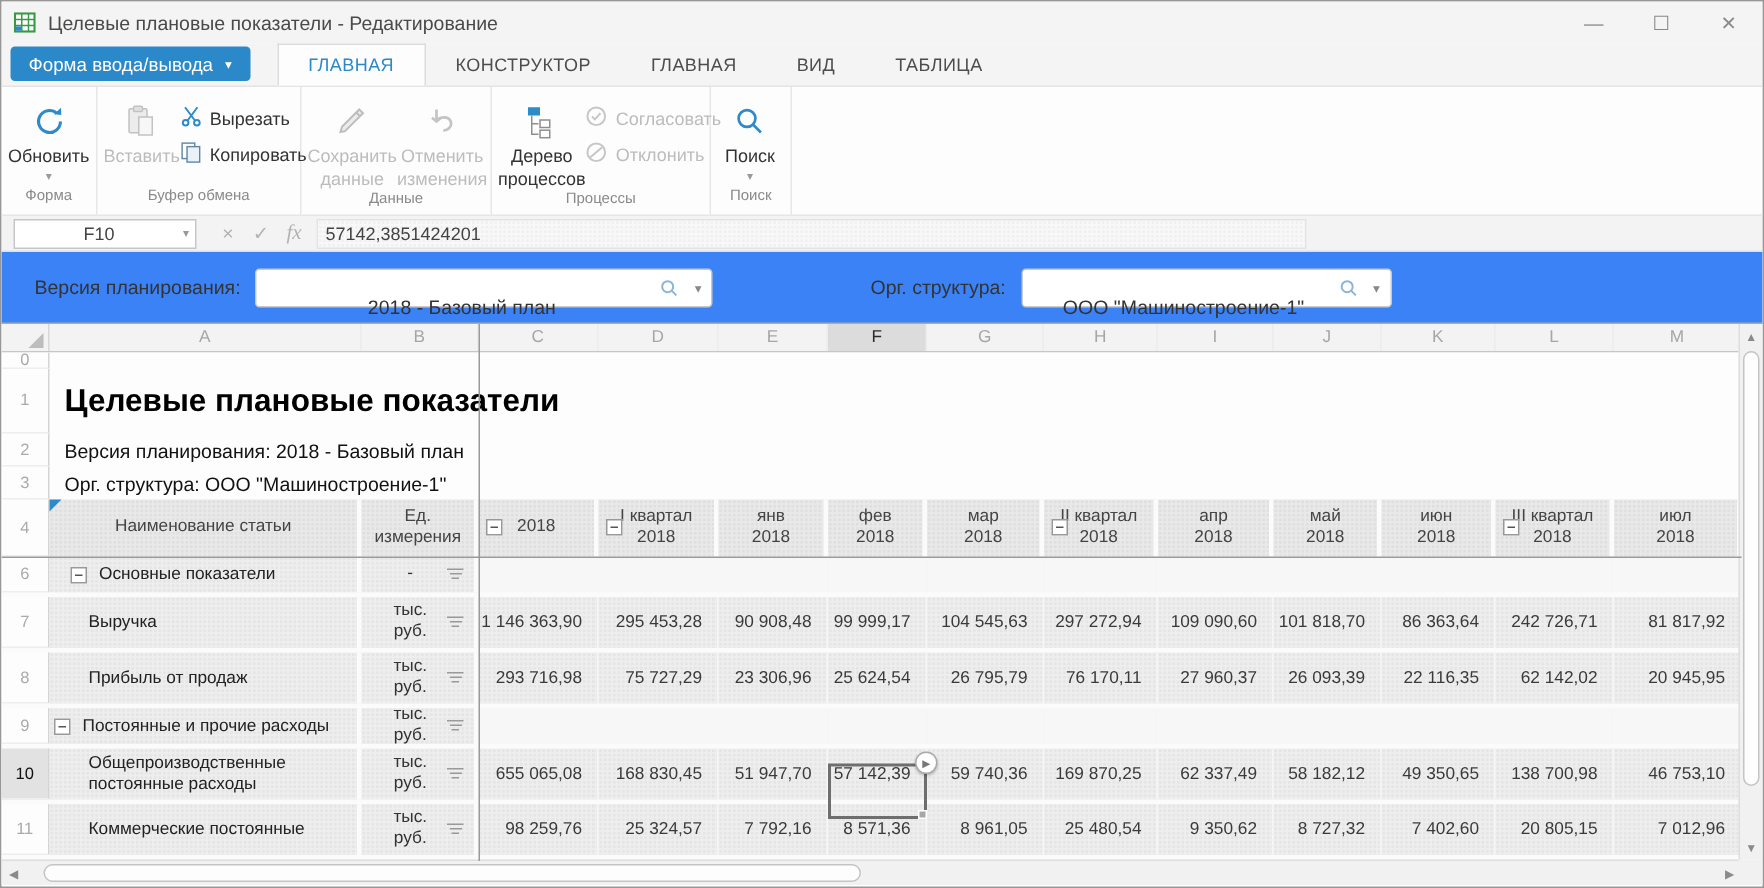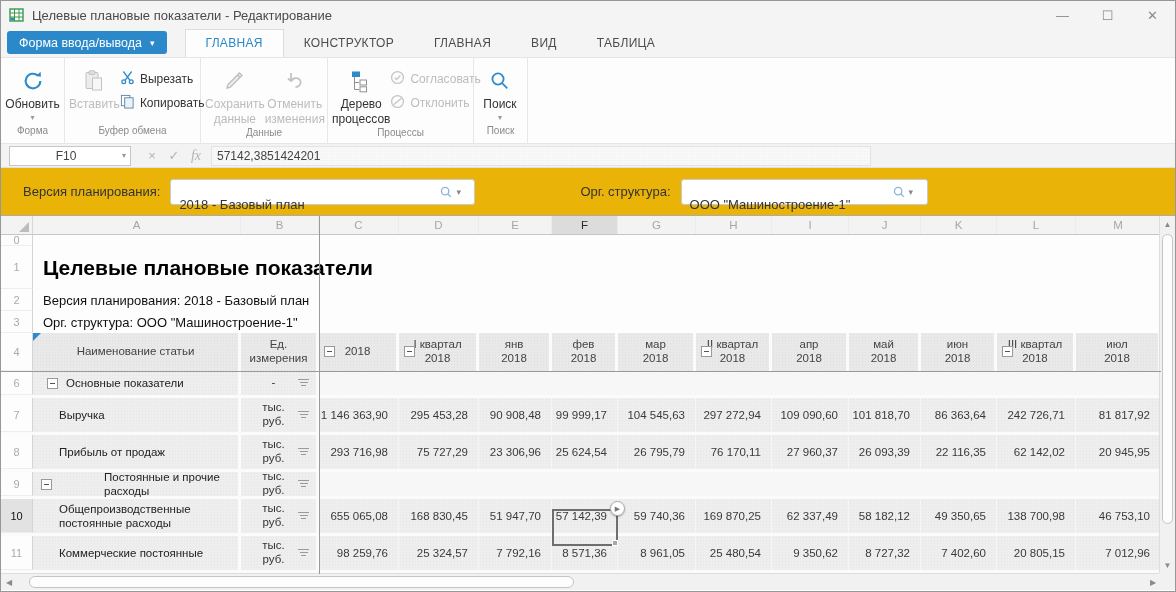--- a/index.html
+++ b/index.html
@@ -37,21 +37,21 @@
   
   .formulabar { height:24px; background:#f3f3f3; display:flex; align-items:center; border-bottom:1px solid #e0e0e0; }
   .namebox { width:122px; height:20px; margin-left:8px; background:#fff; border:1px solid #c6c6c6; display:flex; align-items:center; font-size:12px; color:#444; }
   .namebox .nb-text { flex:1; text-align:center; }
   .namebox .caret { color:#999; font-size:8px; padding-right:4px; }
   .fb-ic { width:22px; text-align:center; color:#b3b3b3; font-size:13px; }
   .fb-ic.fx { font-style:italic; font-family:"Liberation Serif", serif; font-size:14px; }
   .fb-field { width:660px; height:20px; margin-left:4px; background:#f8f8f8 radial-gradient(rgba(0,0,0,.03) 1px, transparent 1px); background-size:3px 3px; border:1px solid #e3e3e3; font-size:12px; color:#444; display:flex; align-items:center; padding-left:5px; }
 
   
-  .filterrow { height:48px; background:#eab308; border-bottom:1px solid #ababab; display:flex; align-items:center; }
+  .filterrow { height:48px; background:#3b82f6; border-bottom:1px solid #ababab; display:flex; align-items:center;text-align:center; }
   .flabel { font-size:13px; color:#333; }
   .combo { height:26px; background:#fff; border:1px solid #c9c9c9; border-radius:3px; display:flex; align-items:center; font-size:13px; color:#333; }
   .combo .val { flex:1; padding-left:8px; white-space:nowrap; overflow:hidden;margin-top:26px; }
   .combo .mag { width:20px; display:flex; justify-content:center; }
   .combo .caret { width:18px; color:#888; font-size:9px; }
   .combo.c1 { width:305px; margin-left:10px; } .flabel.l1 { margin-left:22px; }
   .combo.c2 { width:247px; margin-left:10px; } .flabel.l2 { margin-left:105px; }
 
   
   .sheet { position:relative; width:1174px; height:374px; background:#fdfdfd; font-size:11.5px; }
@@ -455,21 +455,21 @@
           <div class="vcell" style="width: 78px; flex: 0 0 78px;">26 795,79</div>
           <div class="vcell" style="width: 76px; flex: 0 0 76px;">76 170,11</div>
           <div class="vcell" style="width: 77px; flex: 0 0 77px;">27 960,37</div>
           <div class="vcell" style="width: 72px; flex: 0 0 72px;">26 093,39</div>
           <div class="vcell" style="width: 76px; flex: 0 0 76px;">22 116,35</div>
           <div class="vcell" style="width: 79px; flex: 0 0 79px;">62 142,02</div>
           <div class="vcell" style="width: 85px; flex: 0 0 85px;">20 945,95</div>
         </div>
         <div class="srow drow" style="height: 27px;">
           <div class="gut">9</div>
-          <div class="ncell" style="width: 208px; flex: 0 0 208px; padding-left: 8px; padding-right: 8px; gap: 44px;">
+          <div class="ncell" style="width: 208px; flex: 0 0 208px; padding-left: 3px; padding-right: 8px;">
             <div class="collapse-inline"></div>
             <div class="" style="display: inline;">Постоянные и прочие расходы</div>
           </div>
           <div class="ucell" style="width: 78px; flex: 0 0 78px;">
             <div class="utext">тыс. руб.</div>
             <div class="filter-ic">
               <i></i>
               <i></i>
               <i></i>
             </div>

